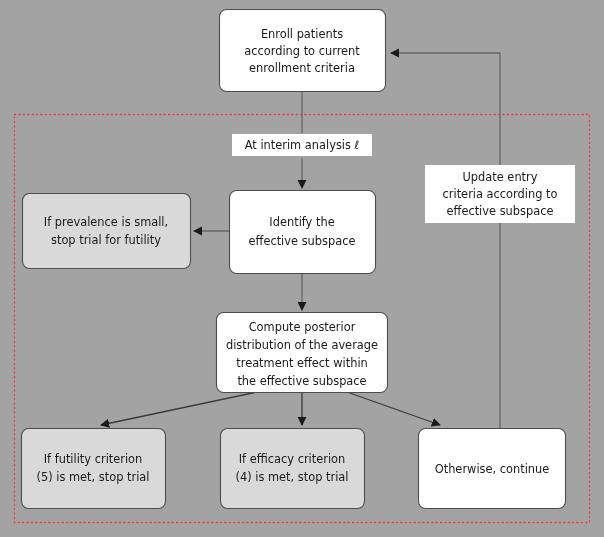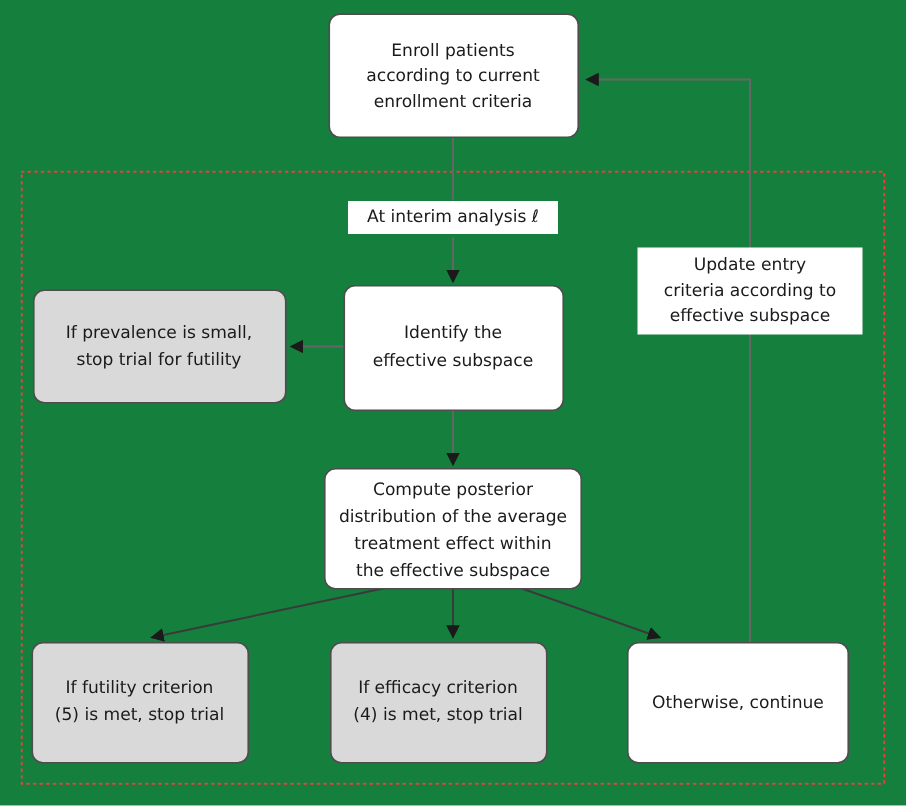--- a/index.html
+++ b/index.html
@@ -4,21 +4,21 @@
 <style>
   html, body {
     margin: 0;
     padding: 0;
     background: #ffffff;
   }
   #canvas {
     position: relative;
     width: 604px;
     height: 537px;
-    background: #15803d;
+    background: #a3a3a3;
     font-family: "DejaVu Sans", "Liberation Sans", sans-serif;
     overflow: hidden;
   }
   svg#flow {
     position: absolute;
     left: 0;
     top: 0;
     width: 604px;
     height: 537px;
   }

